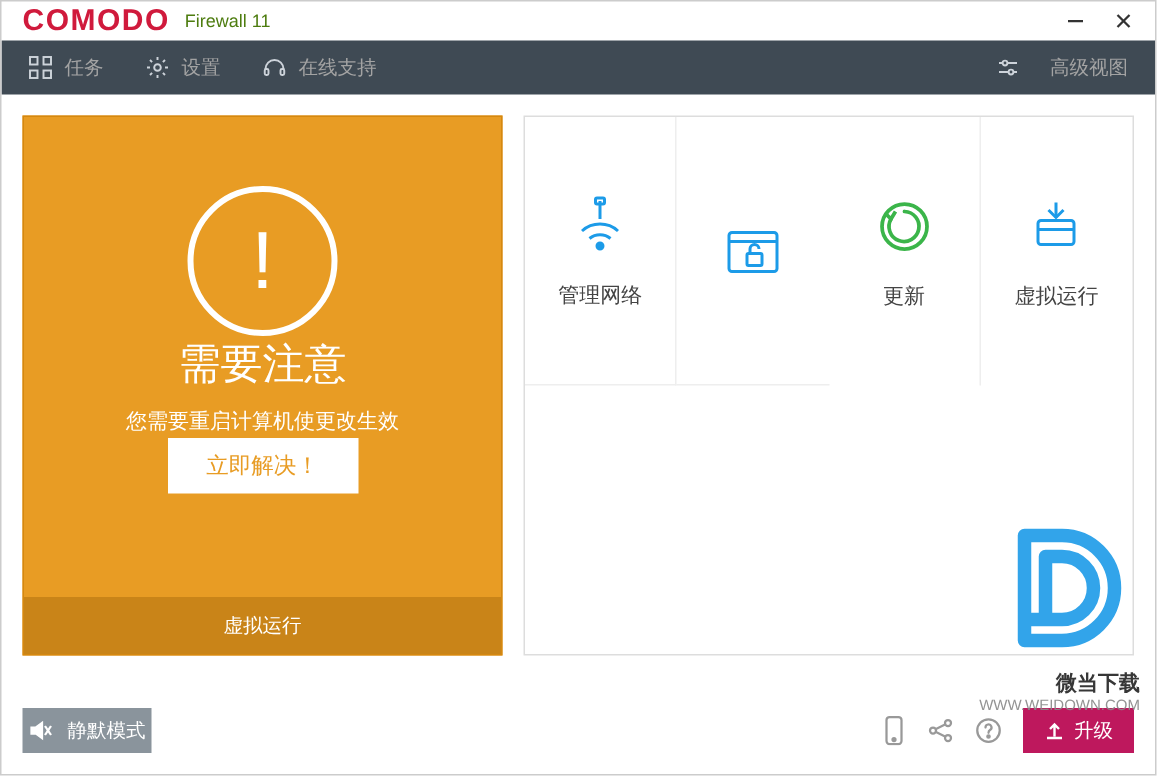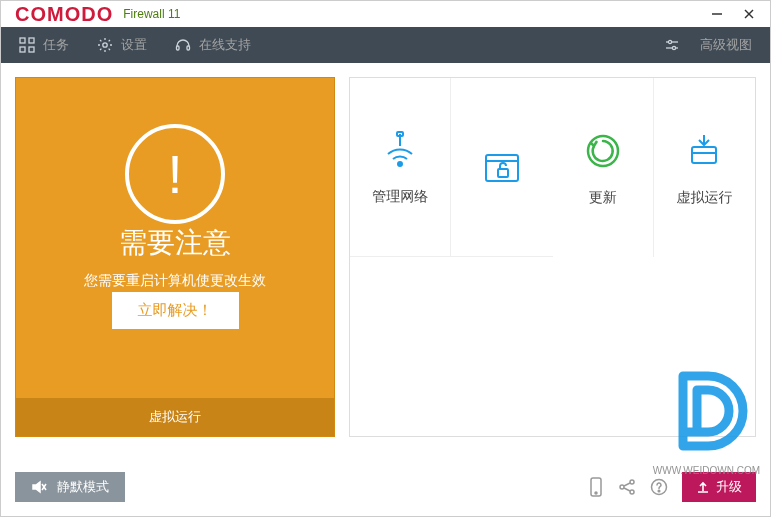--- a/index.html
+++ b/index.html
@@ -30,21 +30,21 @@
 
 .tiles { flex: 1; border: 1px solid #ddd; display: grid; grid-template-columns: 1fr 1fr 1fr 1fr; grid-template-rows: 1fr 1fr; }
 .tile { display: flex; flex-direction: column; align-items: center; justify-content: center; gap: 16px; cursor: pointer; position: relative; }
 .tile:nth-child(1), .tile:nth-child(2) { border-bottom: 1px solid #eee; }
 .tile:nth-child(1), .tile:nth-child(3) { border-right: 1px solid #eee; }
 .tile-icon { width: 44px; height: 44px; display: flex; align-items: center; justify-content: center; }
 .tile-label { font-size: 14px; color: #444; }
 
 
 .bottom-bar { position: absolute; bottom: 14px; left: 14px; right: 14px; height: 30px; display: flex; align-items: center; }
-.silent-btn { background: #8a949c; color: #fff; height: 30px; padding: 0 16px; display: flex; align-items: center; gap: 10px; font-size: 13px; cursor: pointer; }
+.silent-btn { background: #8a949c; color: #fff; height: 30px; padding: 0 4px; display: flex; align-items: center; gap: 10px; font-size: 13px; cursor: pointer; }
 .bottom-icons { margin-left: auto; display: flex; align-items: center; gap: 14px; color: #888; }
 .bottom-icons > * { cursor: pointer; }
 .upgrade-btn { background: #be185d; color: #fff; height: 30px; padding: 0 14px; display: flex; align-items: center; gap: 6px; font-size: 13px; cursor: pointer; }
 
 
 .watermark { position: absolute; right: 10px; bottom: 40px; opacity: 0.9; pointer-events: none; }
 .watermark-d { width: 100px; height: 100px; }
 .watermark-txt { font-size: 14px; font-weight: bold; color: #222; text-align: right; }
 .watermark-url { font-size: 10px; color: #888; text-align: right; }
 </style>
@@ -197,14 +197,15 @@
         </svg>
       <span>升级</span>
     </div>
   </div>
 </div>
 
 <div class="watermark">
   <svg class="watermark-d" viewBox="0 0 100 100">
       <path d="M30 15 h25 a35 35 0 0 1 0 70 h-25 v-14 h25 a21 21 0 0 0 0-42 h-11 v42 h-14 z" fill="none" stroke="#1c9be8" stroke-width="9" stroke-linejoin="round"></path>
     </svg>
+  <div class="watermark-txt">微当下载</div>
   <div class="watermark-url">WWW.WEIDOWN.COM</div>
 </div>
 
 </body></html>

